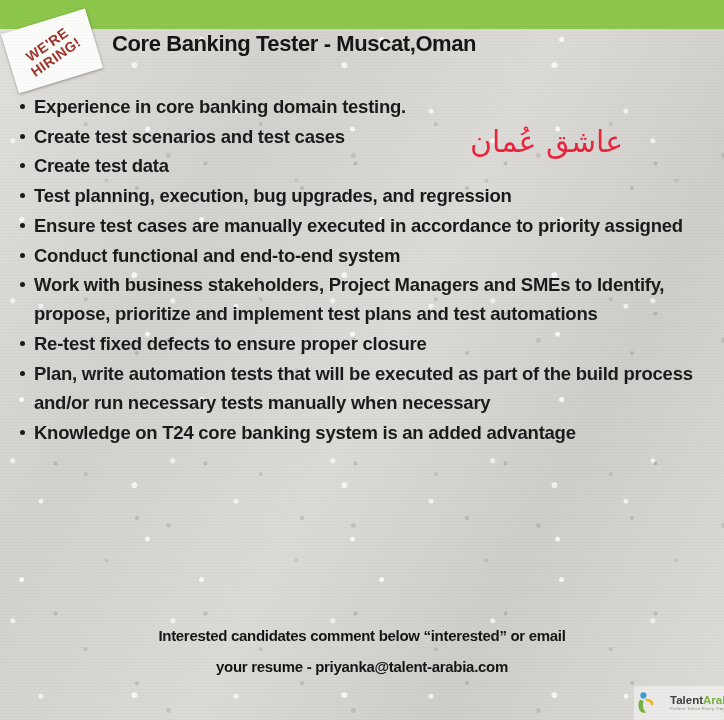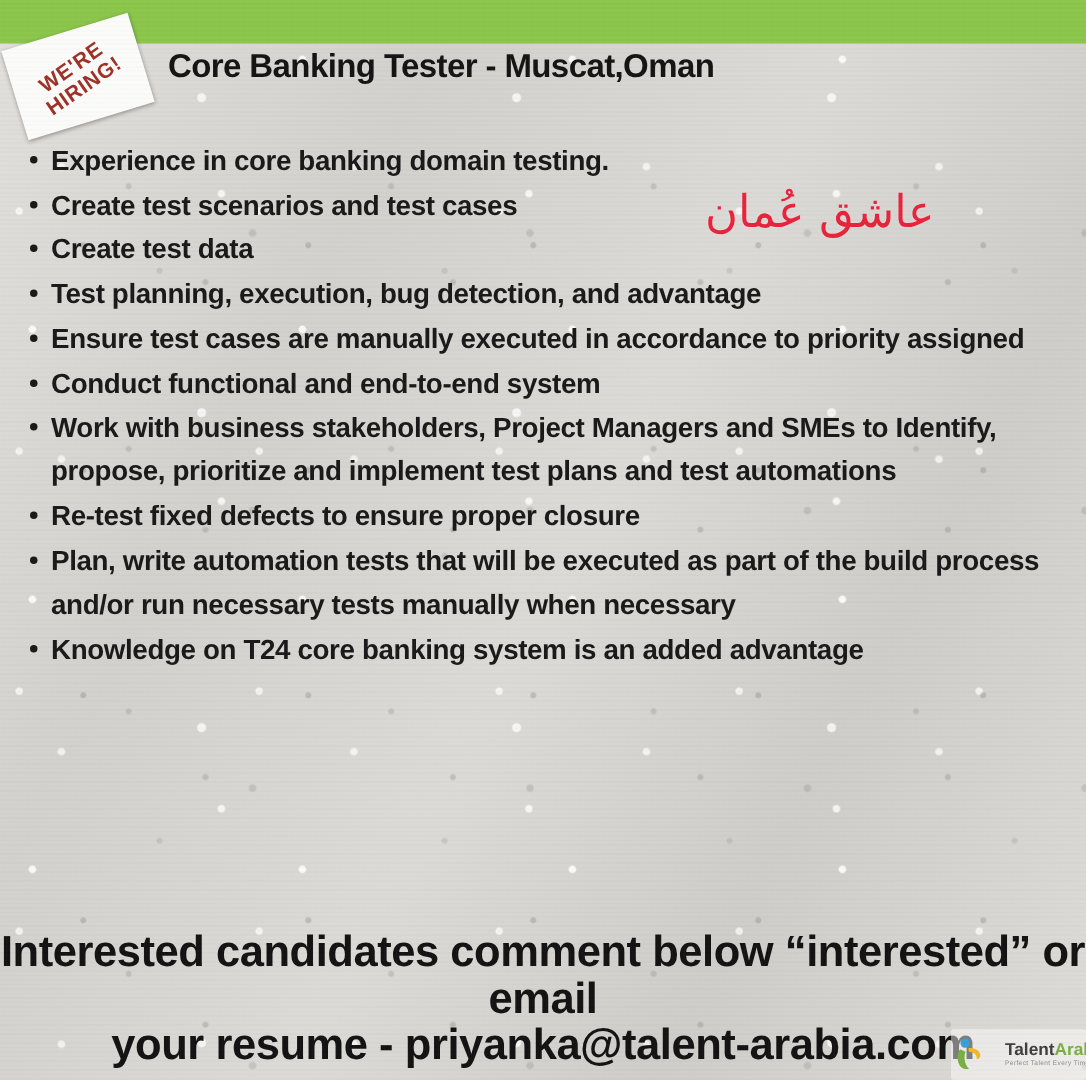--- a/index.html
+++ b/index.html
@@ -70,21 +70,21 @@
     font-size:18.5px;font-weight:bold;color:#1a1a1a;
     line-height:29.2px;letter-spacing:-.25px;
     margin:0 0 0.5px 0;
   }
   ul.bullets li::before{
     content:"";position:absolute;left:3px;top:12px;
     width:5px;height:5px;border-radius:50%;background:#1a1a1a;
   }
   .cta{
     position:absolute;left:0;top:620px;width:724px;text-align:center;
-    font-size:29px;font-weight:bold;color:#141414;line-height:31px;
+    font-size:15px;font-weight:bold;color:#141414;line-height:31px;
     letter-spacing:-.3px;
   }
   .cta .l2{display:block;}
   .logo{
     position:absolute;left:634px;top:686px;width:84px;height:30px;
     display:flex;align-items:center;gap:16px;
     background:rgba(255,255,255,.45);padding:2px 3px;border-radius:2px;
   }
   .logo-mark{width:17px;height:22px;flex:none;}
   .logo-text{line-height:1;}
@@ -108,21 +108,21 @@
   </div>
 
   <div class="title">Core Banking Tester - Muscat,Oman</div>
 
   <div class="arabic">عاشق عُمان</div>
 
   <ul class="bullets">
     <li>Experience in core banking domain testing.</li>
     <li>Create test scenarios and test cases</li>
     <li>Create test data</li>
-    <li>Test planning, execution, bug detection, and advantage</li>
+    <li>Test planning, execution, bug upgrades, and regression</li>
     <li>Ensure test cases are manually executed in accordance to priority assigned</li>
     <li>Conduct functional and end-to-end system</li>
     <li>Work with business stakeholders, Project Managers and SMEs to Identify, propose, prioritize and implement test plans and test automations</li>
     <li>Re-test fixed defects to ensure proper closure</li>
     <li>Plan, write automation tests that will be executed as part of the build process and/or run necessary tests manually when necessary</li>
     <li>Knowledge on T24 core banking system is an added advantage</li>
   </ul>
 
   <div class="cta">
     <span>Interested candidates comment below “interested” or email</span>

